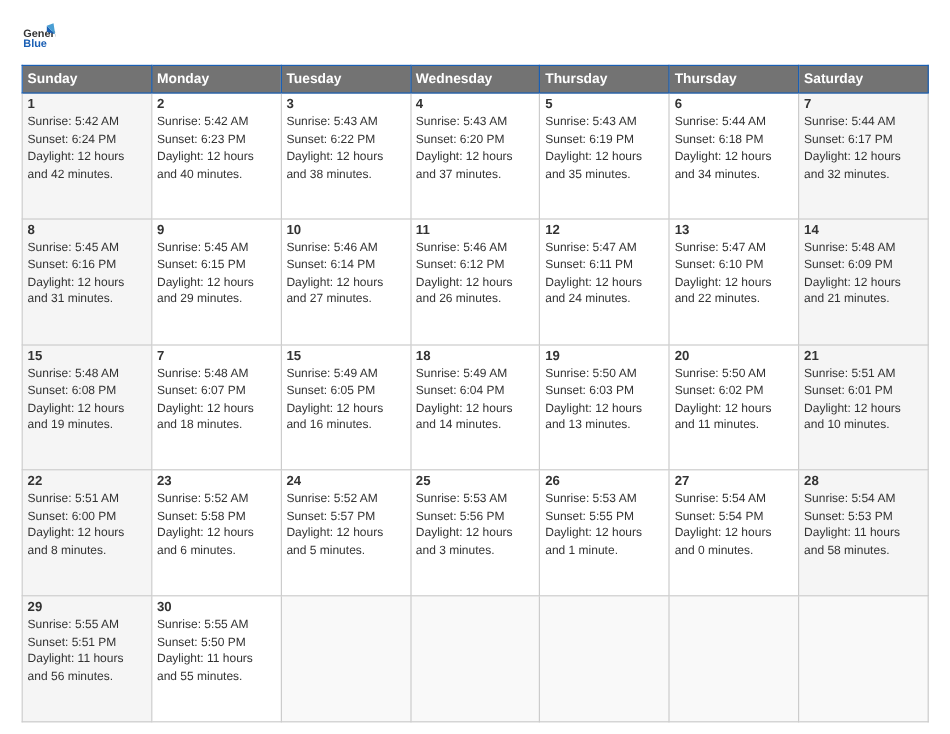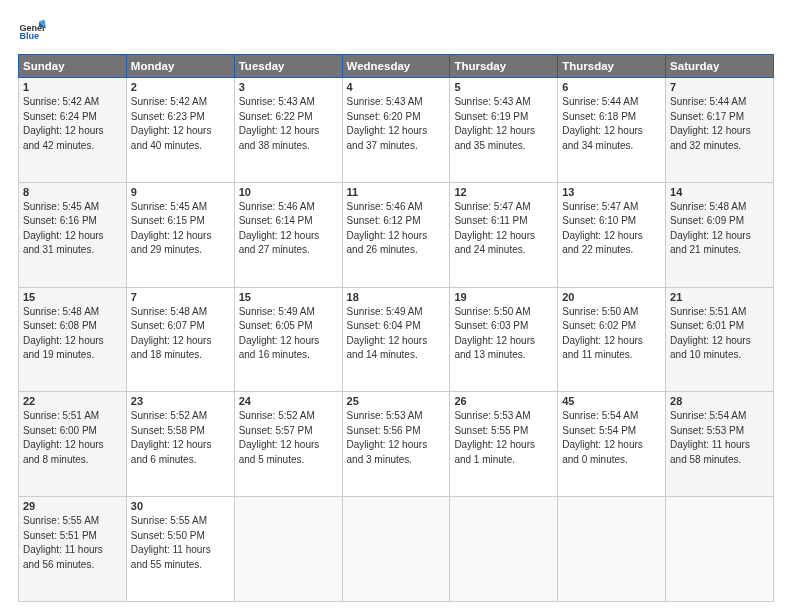--- a/index.html
+++ b/index.html
@@ -328,21 +328,21 @@
       </td>
           <td>
         <span class="day-number">26</span>
         <div class="day-info">
           Sunrise: 5:53 AM<br>
           Sunset: 5:55 PM<br>
           Daylight: 12 hours and 1 minute.
         </div>
       </td>
           <td>
-        <span class="day-number">45</span>
+        <span class="day-number">27</span>
         <div class="day-info">
           Sunrise: 5:54 AM<br>
           Sunset: 5:54 PM<br>
           Daylight: 12 hours and 0 minutes.
         </div>
       </td>
           <td>
         <span class="day-number">28</span>
         <div class="day-info">
           Sunrise: 5:54 AM<br>

